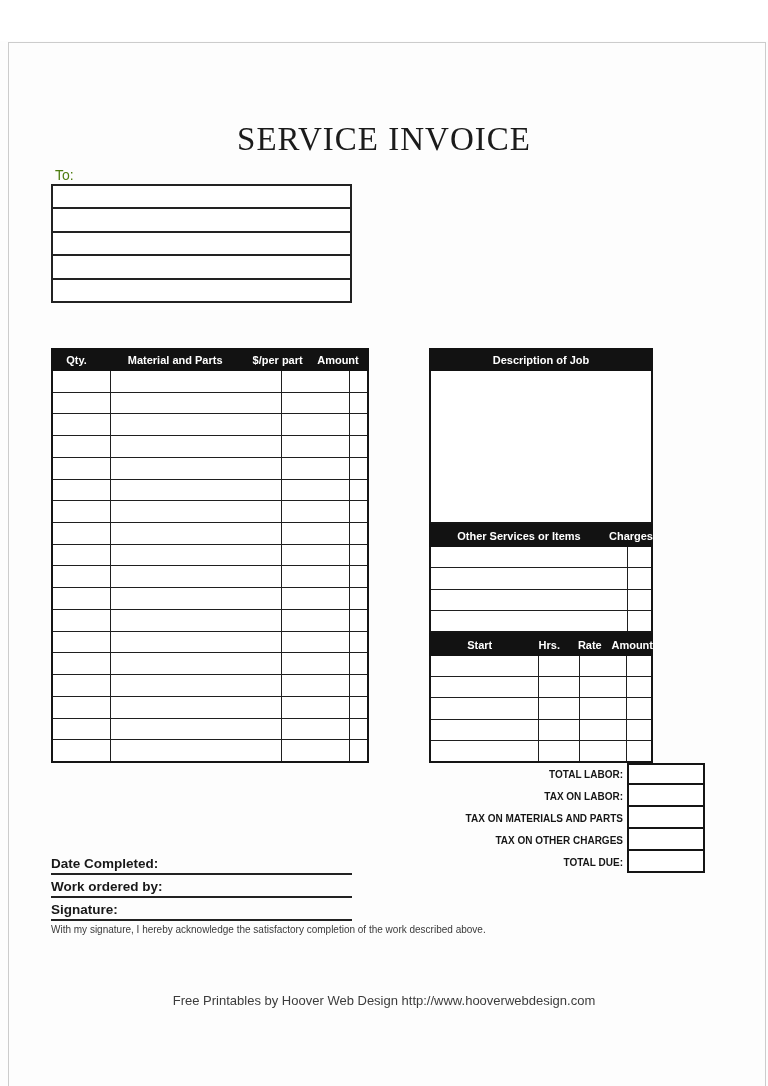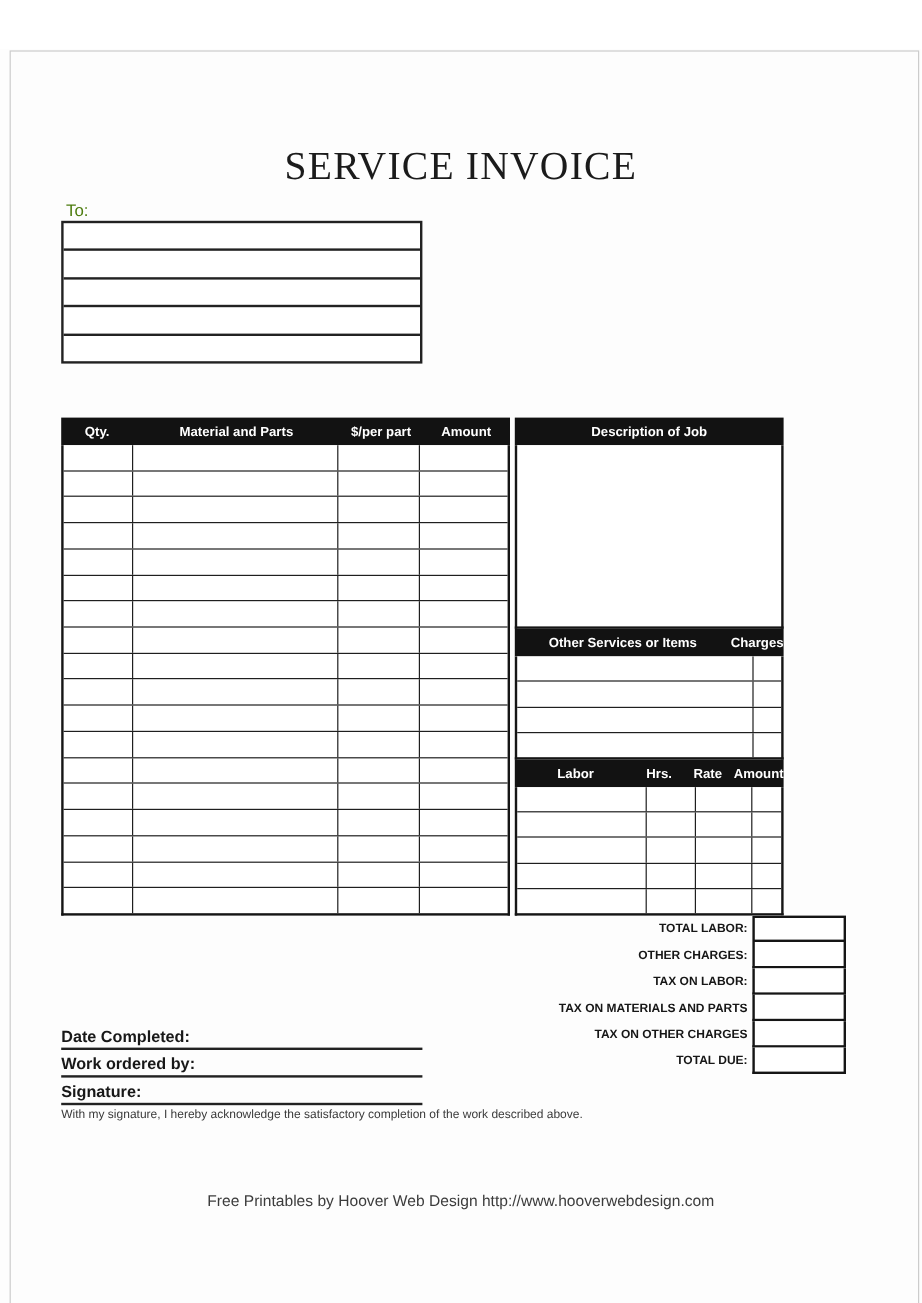--- a/index.html
+++ b/index.html
@@ -26,21 +26,21 @@
   .to-row:last-child { border-bottom:none; }
 
   .job-info { position:absolute; left:420px; top:188px; width:285px; }
   .jf-row { height:24px; display:flex; align-items:flex-end; }
   .jf-label { flex:1; text-align:right; font-weight:bold; font-size:12.5px; padding-right:4px; padding-bottom:2px; color:#1e1e1e; }
   .jf-line { width:162px; border-bottom:1.5px solid #222; height:20px; }
 
   .bar { background:#121212; color:#ffffff; font-weight:bold; font-size:11px; }
 
   
-  .lt { position:absolute; left:51px; top:307px; width:374px;border-radius:23px; }
+  .lt { position:absolute; left:51px; top:307px; width:318px;border-radius:23px; }
   .lt-head { height:23px; display:flex; align-items:center; text-align:center; }
   .lt-head > div { overflow:hidden; }
   .hq { width:60px; } .hm { width:172px; } .hp { width:69px; } .ha { width:73px; }
   .lt-body { height:392px; border:2px solid #151515; border-top:none; display:flex; flex-direction:column; background:#fff; }
   .lt-row { flex:1; display:flex; border-bottom:1.5px solid #1f1f1f; }
   .lt-row:last-child { border-bottom:none; }
   .cell { border-right:1.5px solid #1f1f1f; height:100%; }
   .cq { width:58px; } .cm { width:171px; } .cp { width:68px; } .ca { flex:1; border-right:none; }
 
   
@@ -240,21 +240,21 @@
         <div class="osc1"></div>
         <div class="osc2"></div>
       </div>
         <div class="os-row">
         <div class="osc1"></div>
         <div class="osc2"></div>
       </div>
       </div>
 
     <div class="lb-head bar">
-      <div class="lbh1">Labor</div>
+      <div class="lbh1">Start</div>
       <div class="lbh2">Hrs.</div>
       <div class="lbh3">Rate</div>
       <div class="lbh4">Amount</div>
     </div>
     <div class="lb-body">
       <div class="lb-row">
         <div class="lbc1"></div>
         <div class="lbc2"></div>
         <div class="lbc3"></div>
         <div class="lbc4"></div>
@@ -285,24 +285,20 @@
       </div>
       </div>
   </div>
 
   <div class="totals">
     <div class="t-row">
       <span class="t-label">TOTAL LABOR:</span>
       <span class="t-box"></span>
     </div>
     <div class="t-row">
-      <span class="t-label">OTHER CHARGES:</span>
-      <span class="t-box"></span>
-    </div>
-    <div class="t-row">
       <span class="t-label">TAX ON LABOR:</span>
       <span class="t-box"></span>
     </div>
     <div class="t-row">
       <span class="t-label">TAX ON MATERIALS AND PARTS</span>
       <span class="t-box"></span>
     </div>
     <div class="t-row">
       <span class="t-label">TAX ON OTHER CHARGES</span>
       <span class="t-box"></span>

